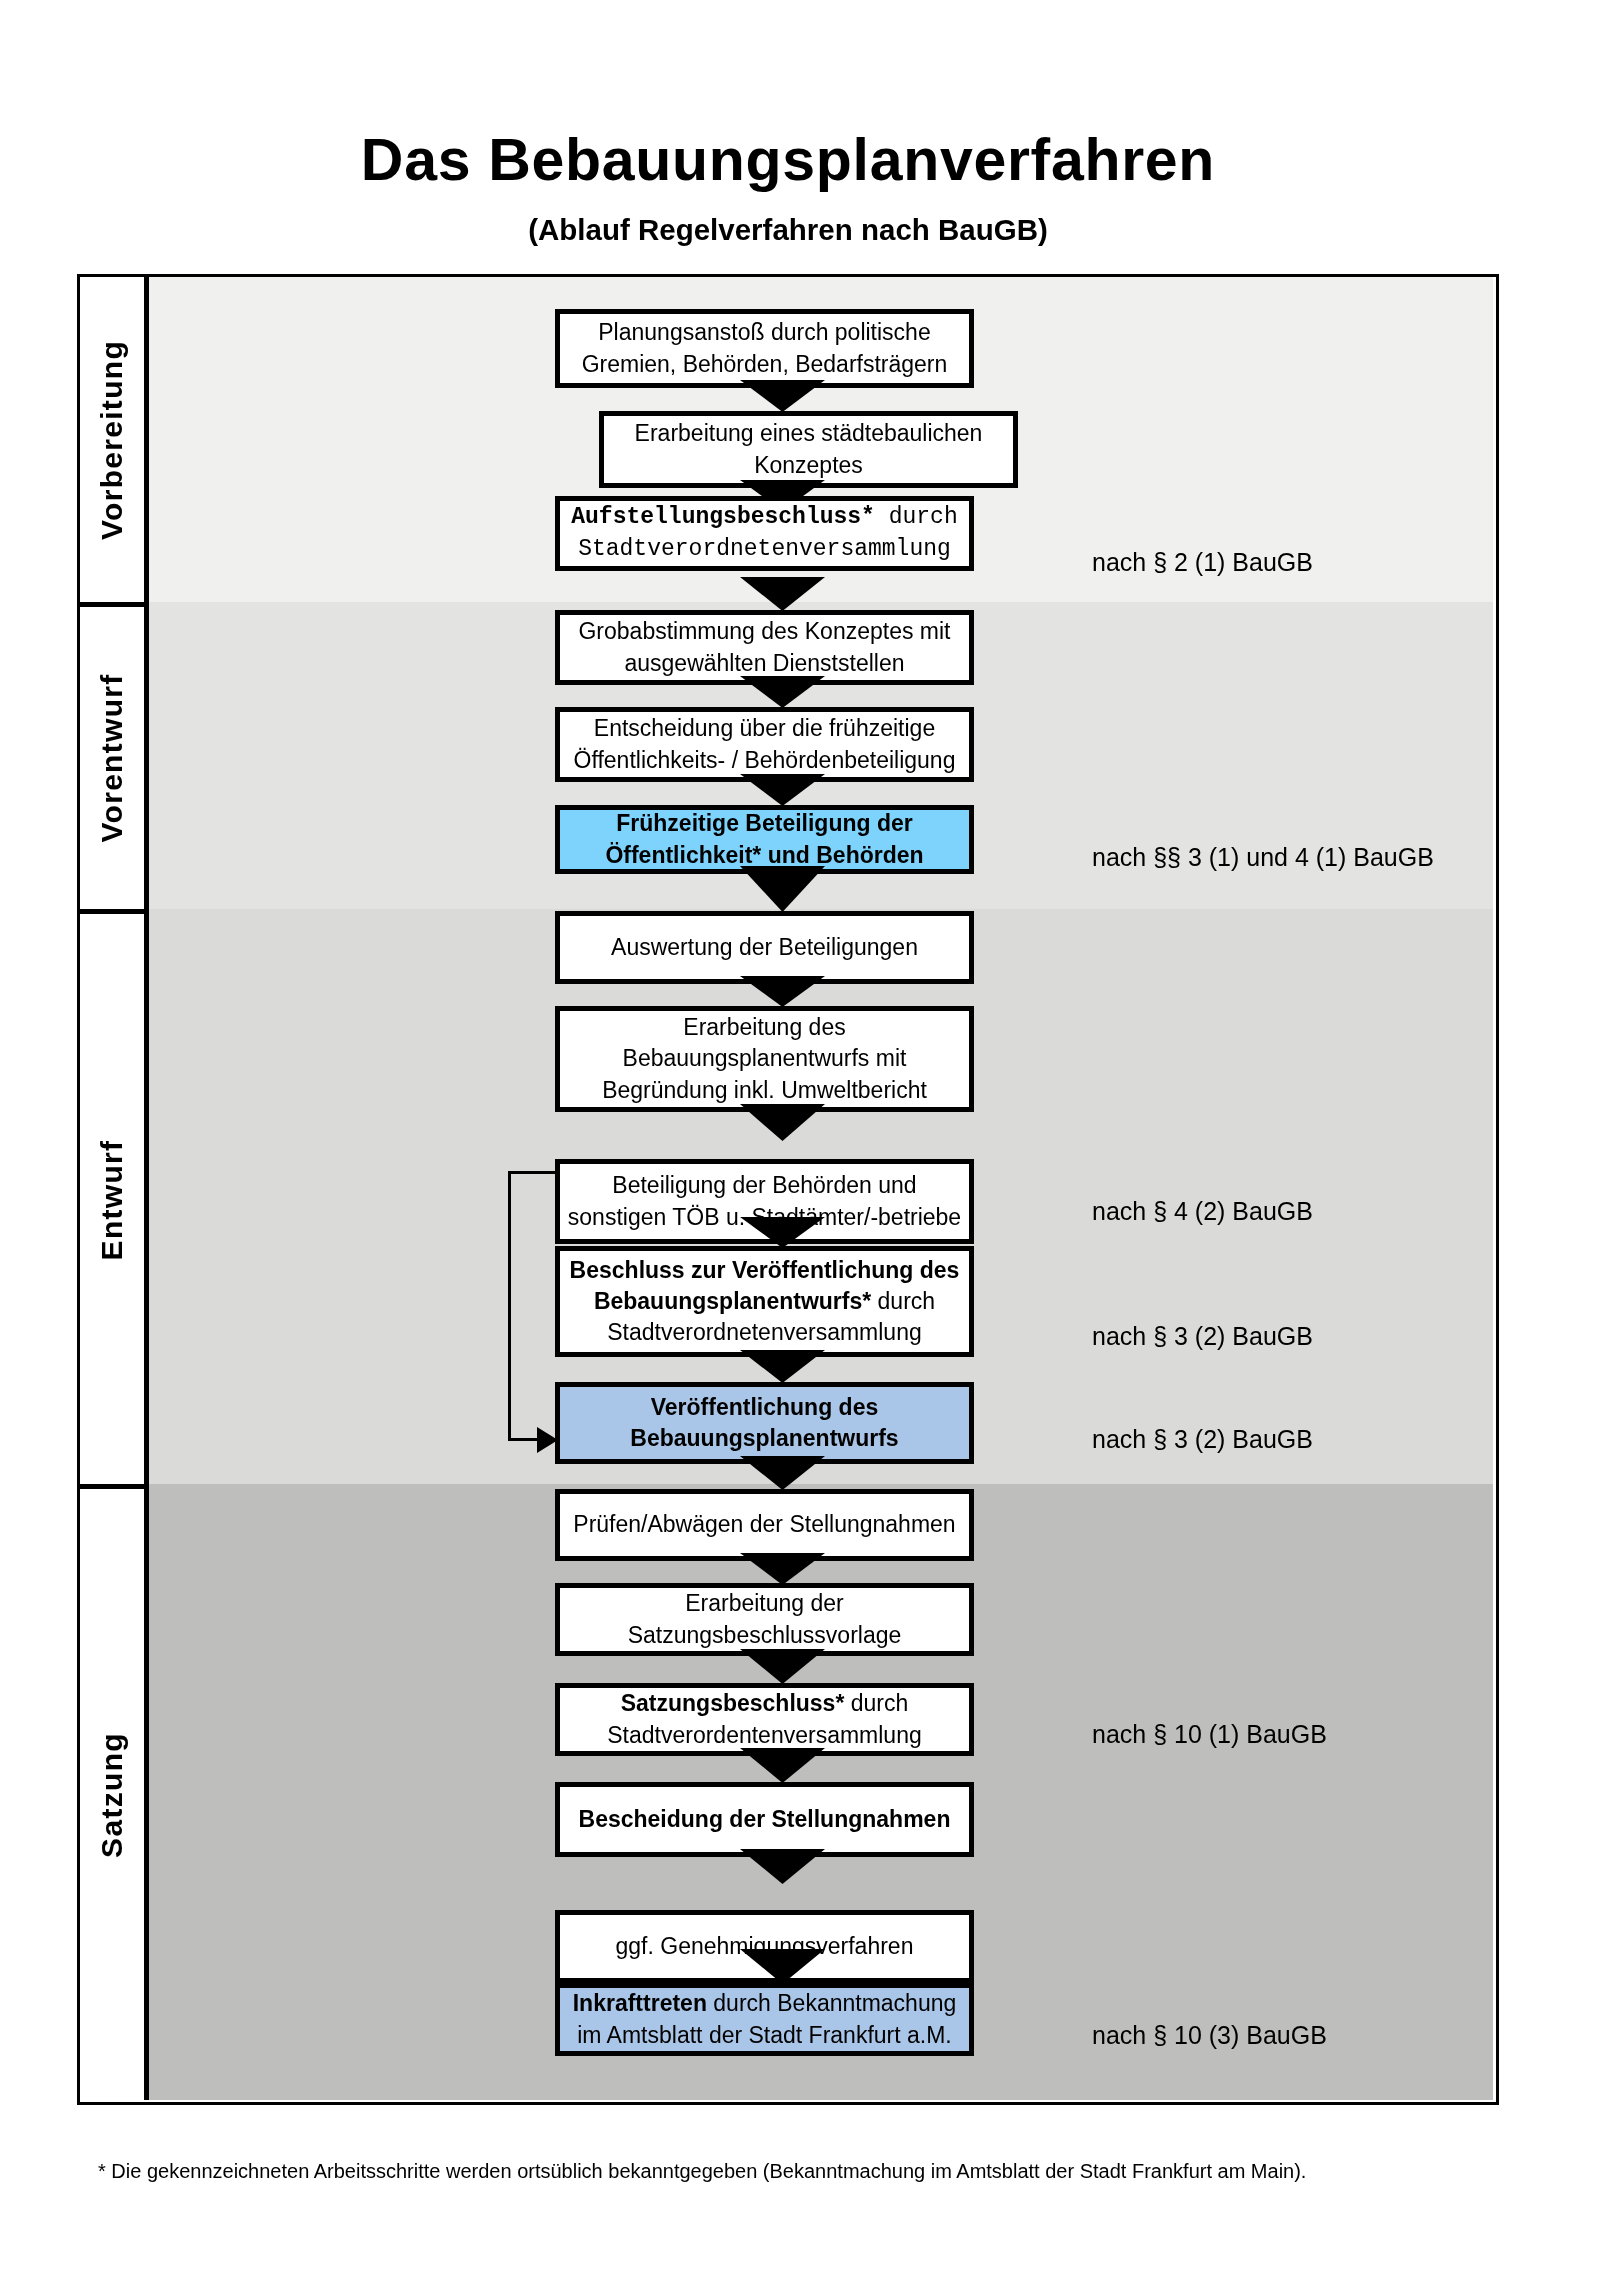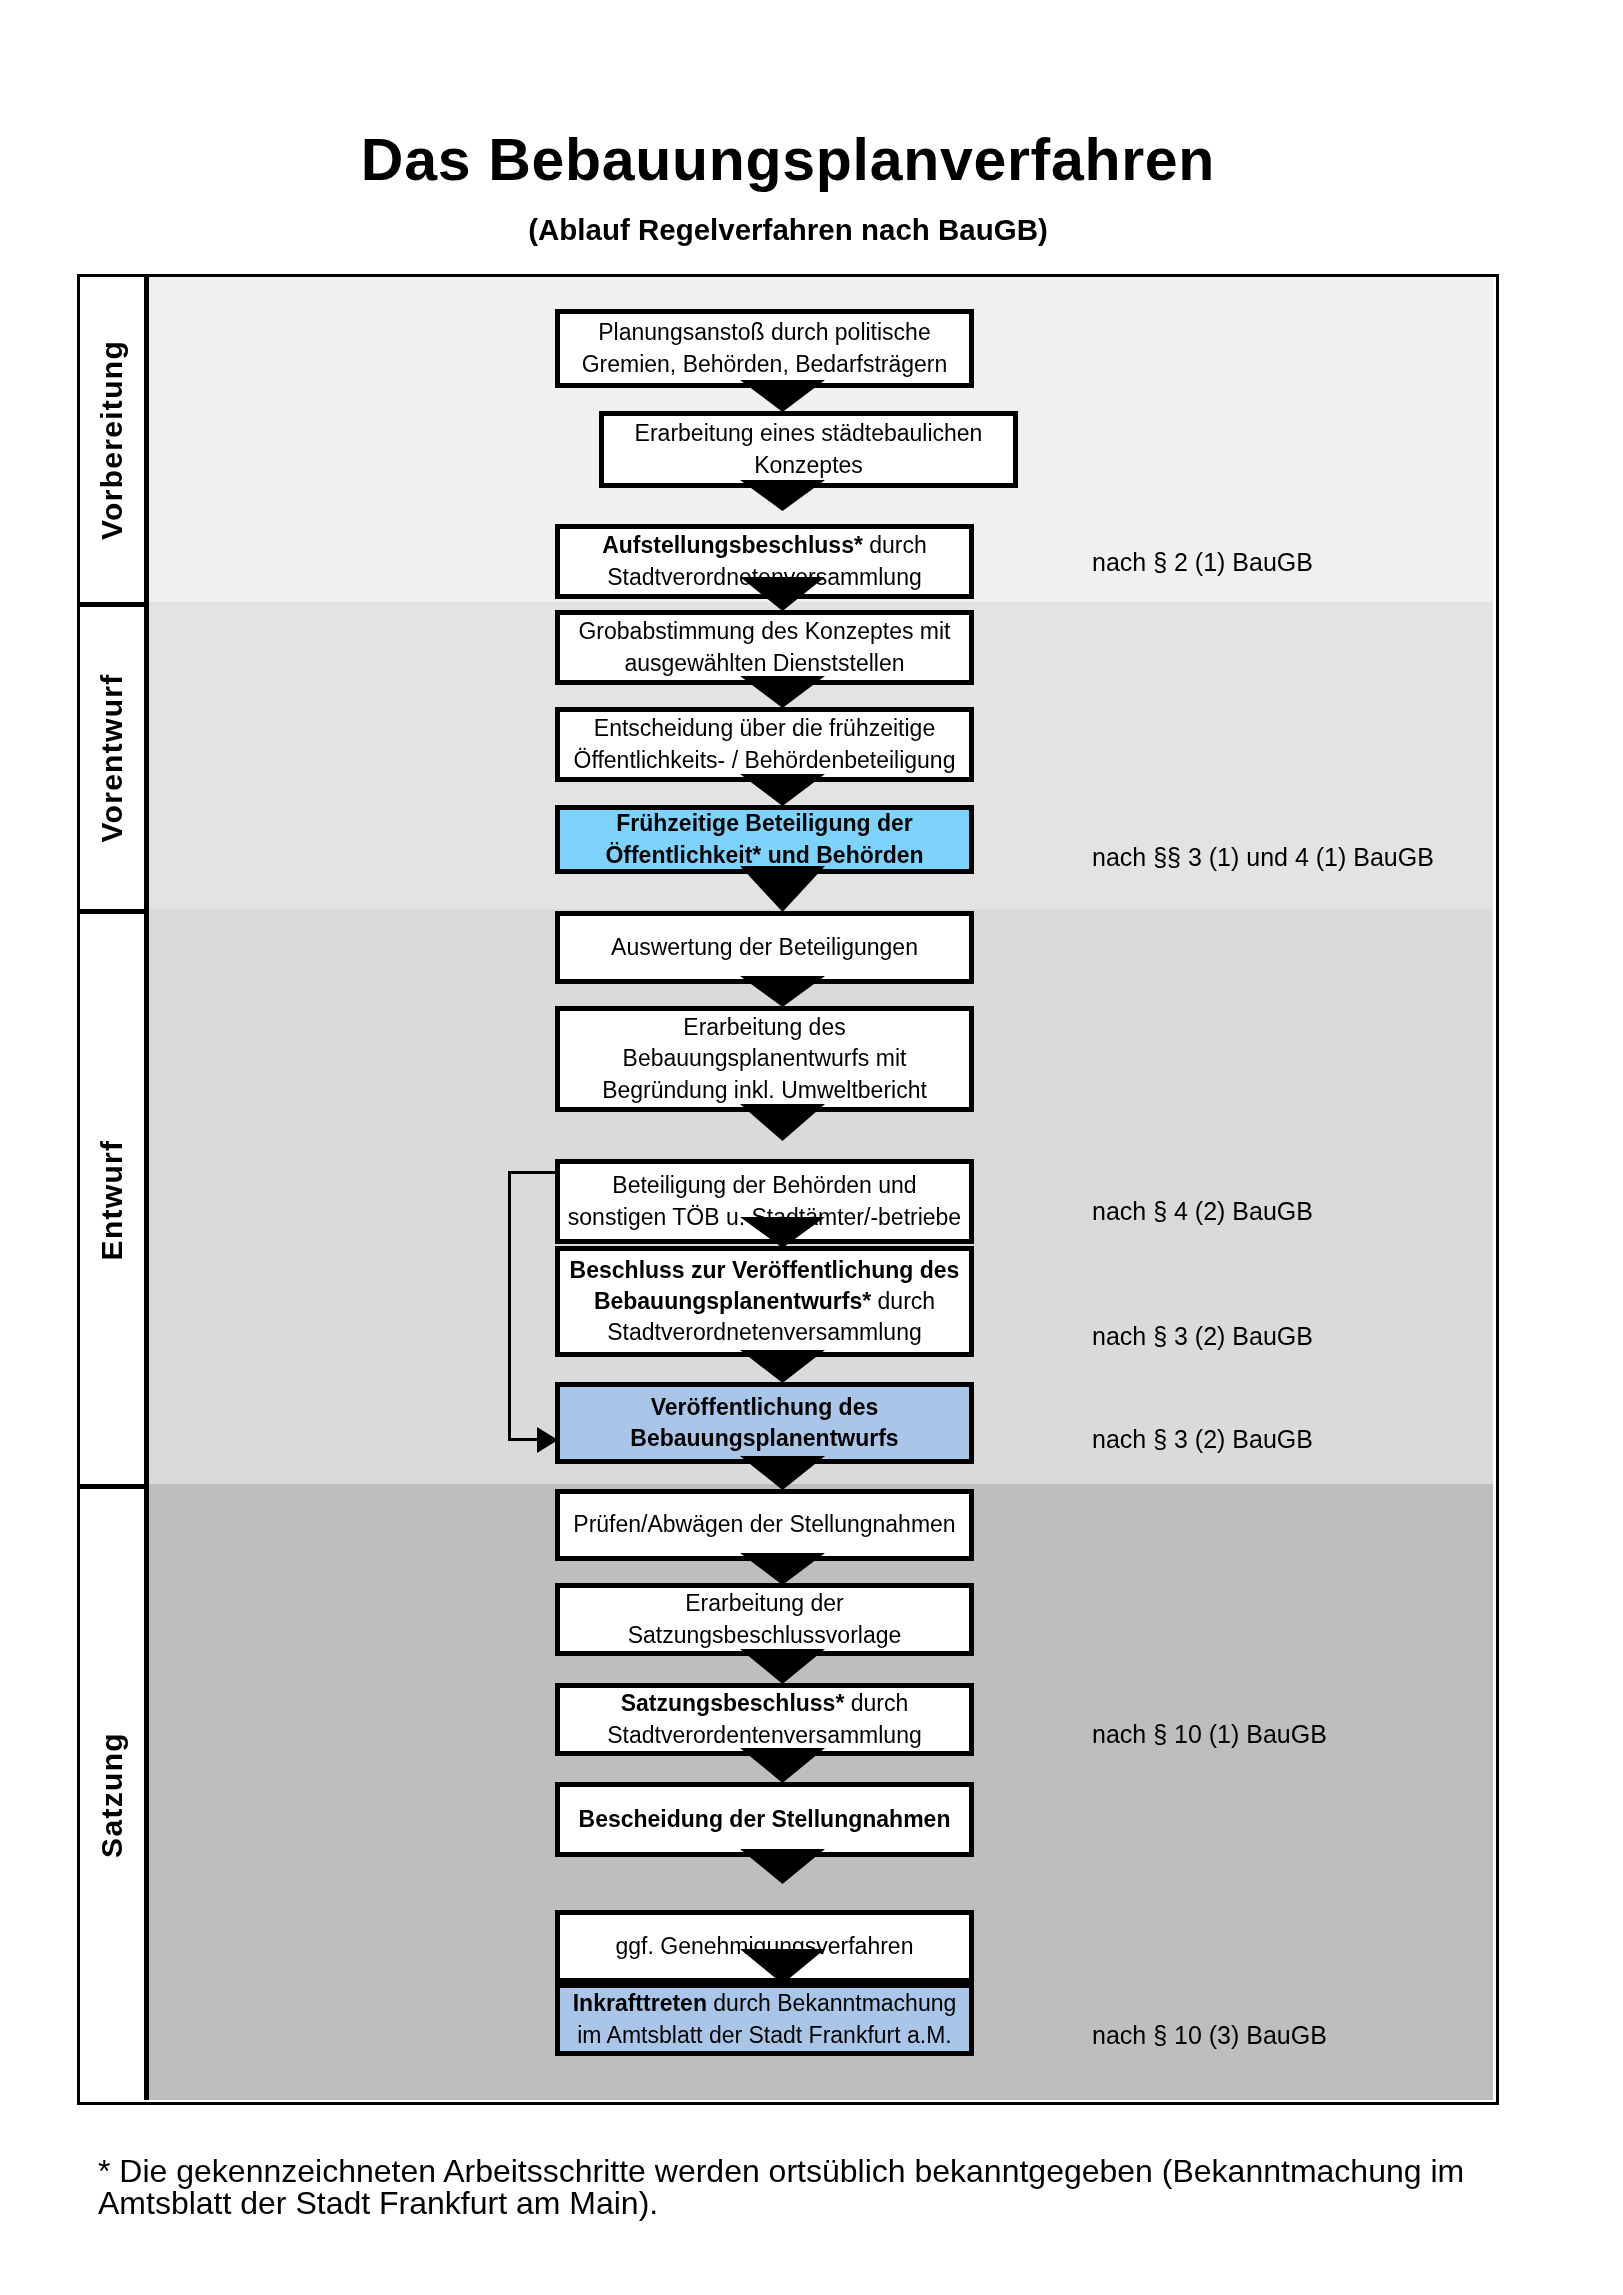--- a/index.html
+++ b/index.html
@@ -43,21 +43,21 @@
     position:absolute;left:105px;top:956px;width:314px;
     text-align:center;font-size:23.6px;line-height:33px;
   }
   .bracket-seg{position:absolute;background:#000;}
   .bracket-arrowhead{
     position:absolute;left:457px;top:1150px;width:21px;height:26px;background:#000;
     clip-path:polygon(0 0,100% 50%,0 100%);
   }
   .footnote{
     position:absolute;left:98px;top:2155px;width:1420px;
-    font-size:32px;line-height:32px;text-align:left;
+    font-size:20px;line-height:32px;text-align:left;
   }
 </style>
 </head>
 <body>
 
 <div class="page-title">Das Bebauungsplanverfahren</div>
 <div class="page-subtitle">(Ablauf Regelverfahren nach BauGB)</div>
 
 <div class="flowchart">
   <div class="fc-inner">
@@ -92,21 +92,21 @@
 
     <div id="steps-layer">
         <div class="step-box" style="top: 32px; height: 79px;">
           <div>Planungsanstoß durch politische Gremien, Behörden, Bedarfsträgern</div>
         </div>
         <div class="down-arrow" style="left: 660px; width: 85px; top: 103px; height: 32px;"></div>
         <div class="step-box" style="top: 134px; height: 77px; margin-left: 44px;">
           <div>Erarbeitung eines städtebaulichen Konzeptes</div>
         </div>
         <div class="down-arrow" style="left: 660px; width: 85px; top: 203px; height: 31px;"></div>
-        <div class="step-box" style="top: 247px; height: 75px;">
+        <div class="step-box" style="top: 219px; height: 75px; font-family: Liberation Mono, monospace;">
           <div><strong>Aufstellungsbeschluss*</strong> durch Stadtverordnetenversammlung</div>
         </div>
         <div class="down-arrow" style="left: 660px; width: 85px; top: 300px; height: 34px;"></div>
         <div class="step-box" style="top: 333px; height: 75px;">
           <div>Grobabstimmung des Konzeptes mit ausgewählten Dienststellen</div>
         </div>
         <div class="down-arrow" style="left: 660px; width: 85px; top: 399px; height: 32px;"></div>
         <div class="step-box" style="top: 430px; height: 75px;">
           <div>Entscheidung über die frühzeitige Öffentlichkeits- / Behördenbeteiligung</div>
         </div>

